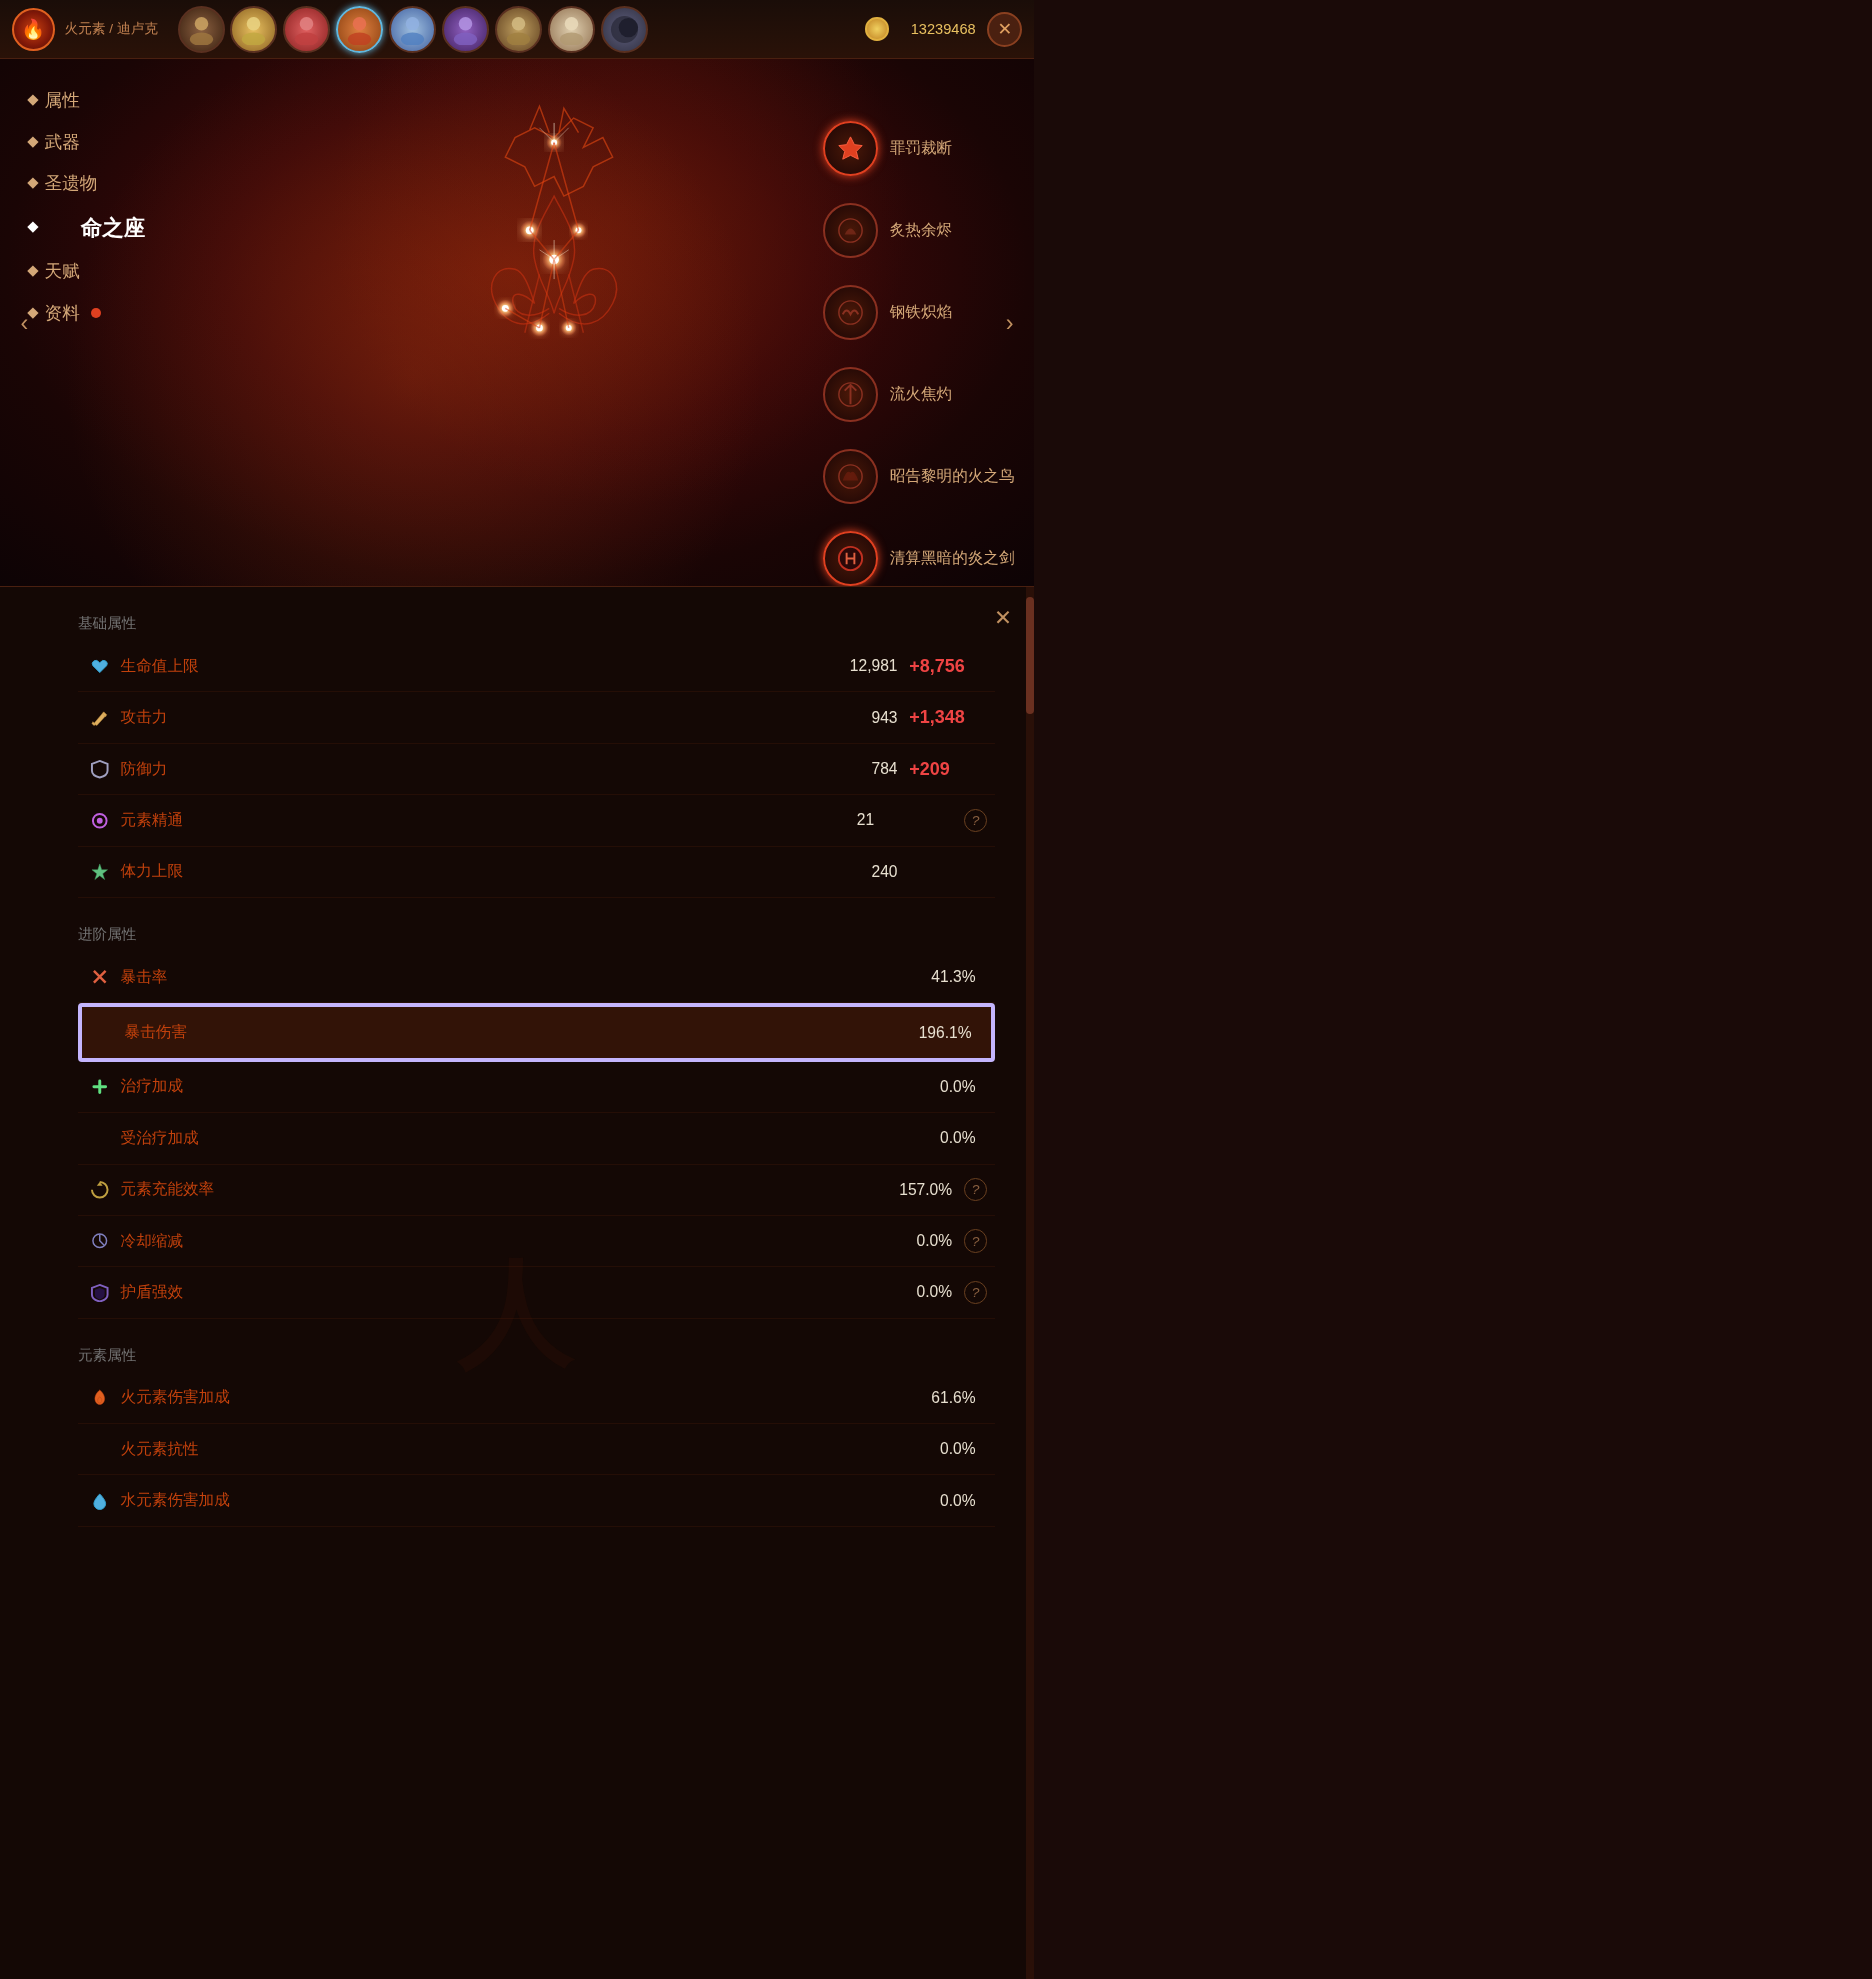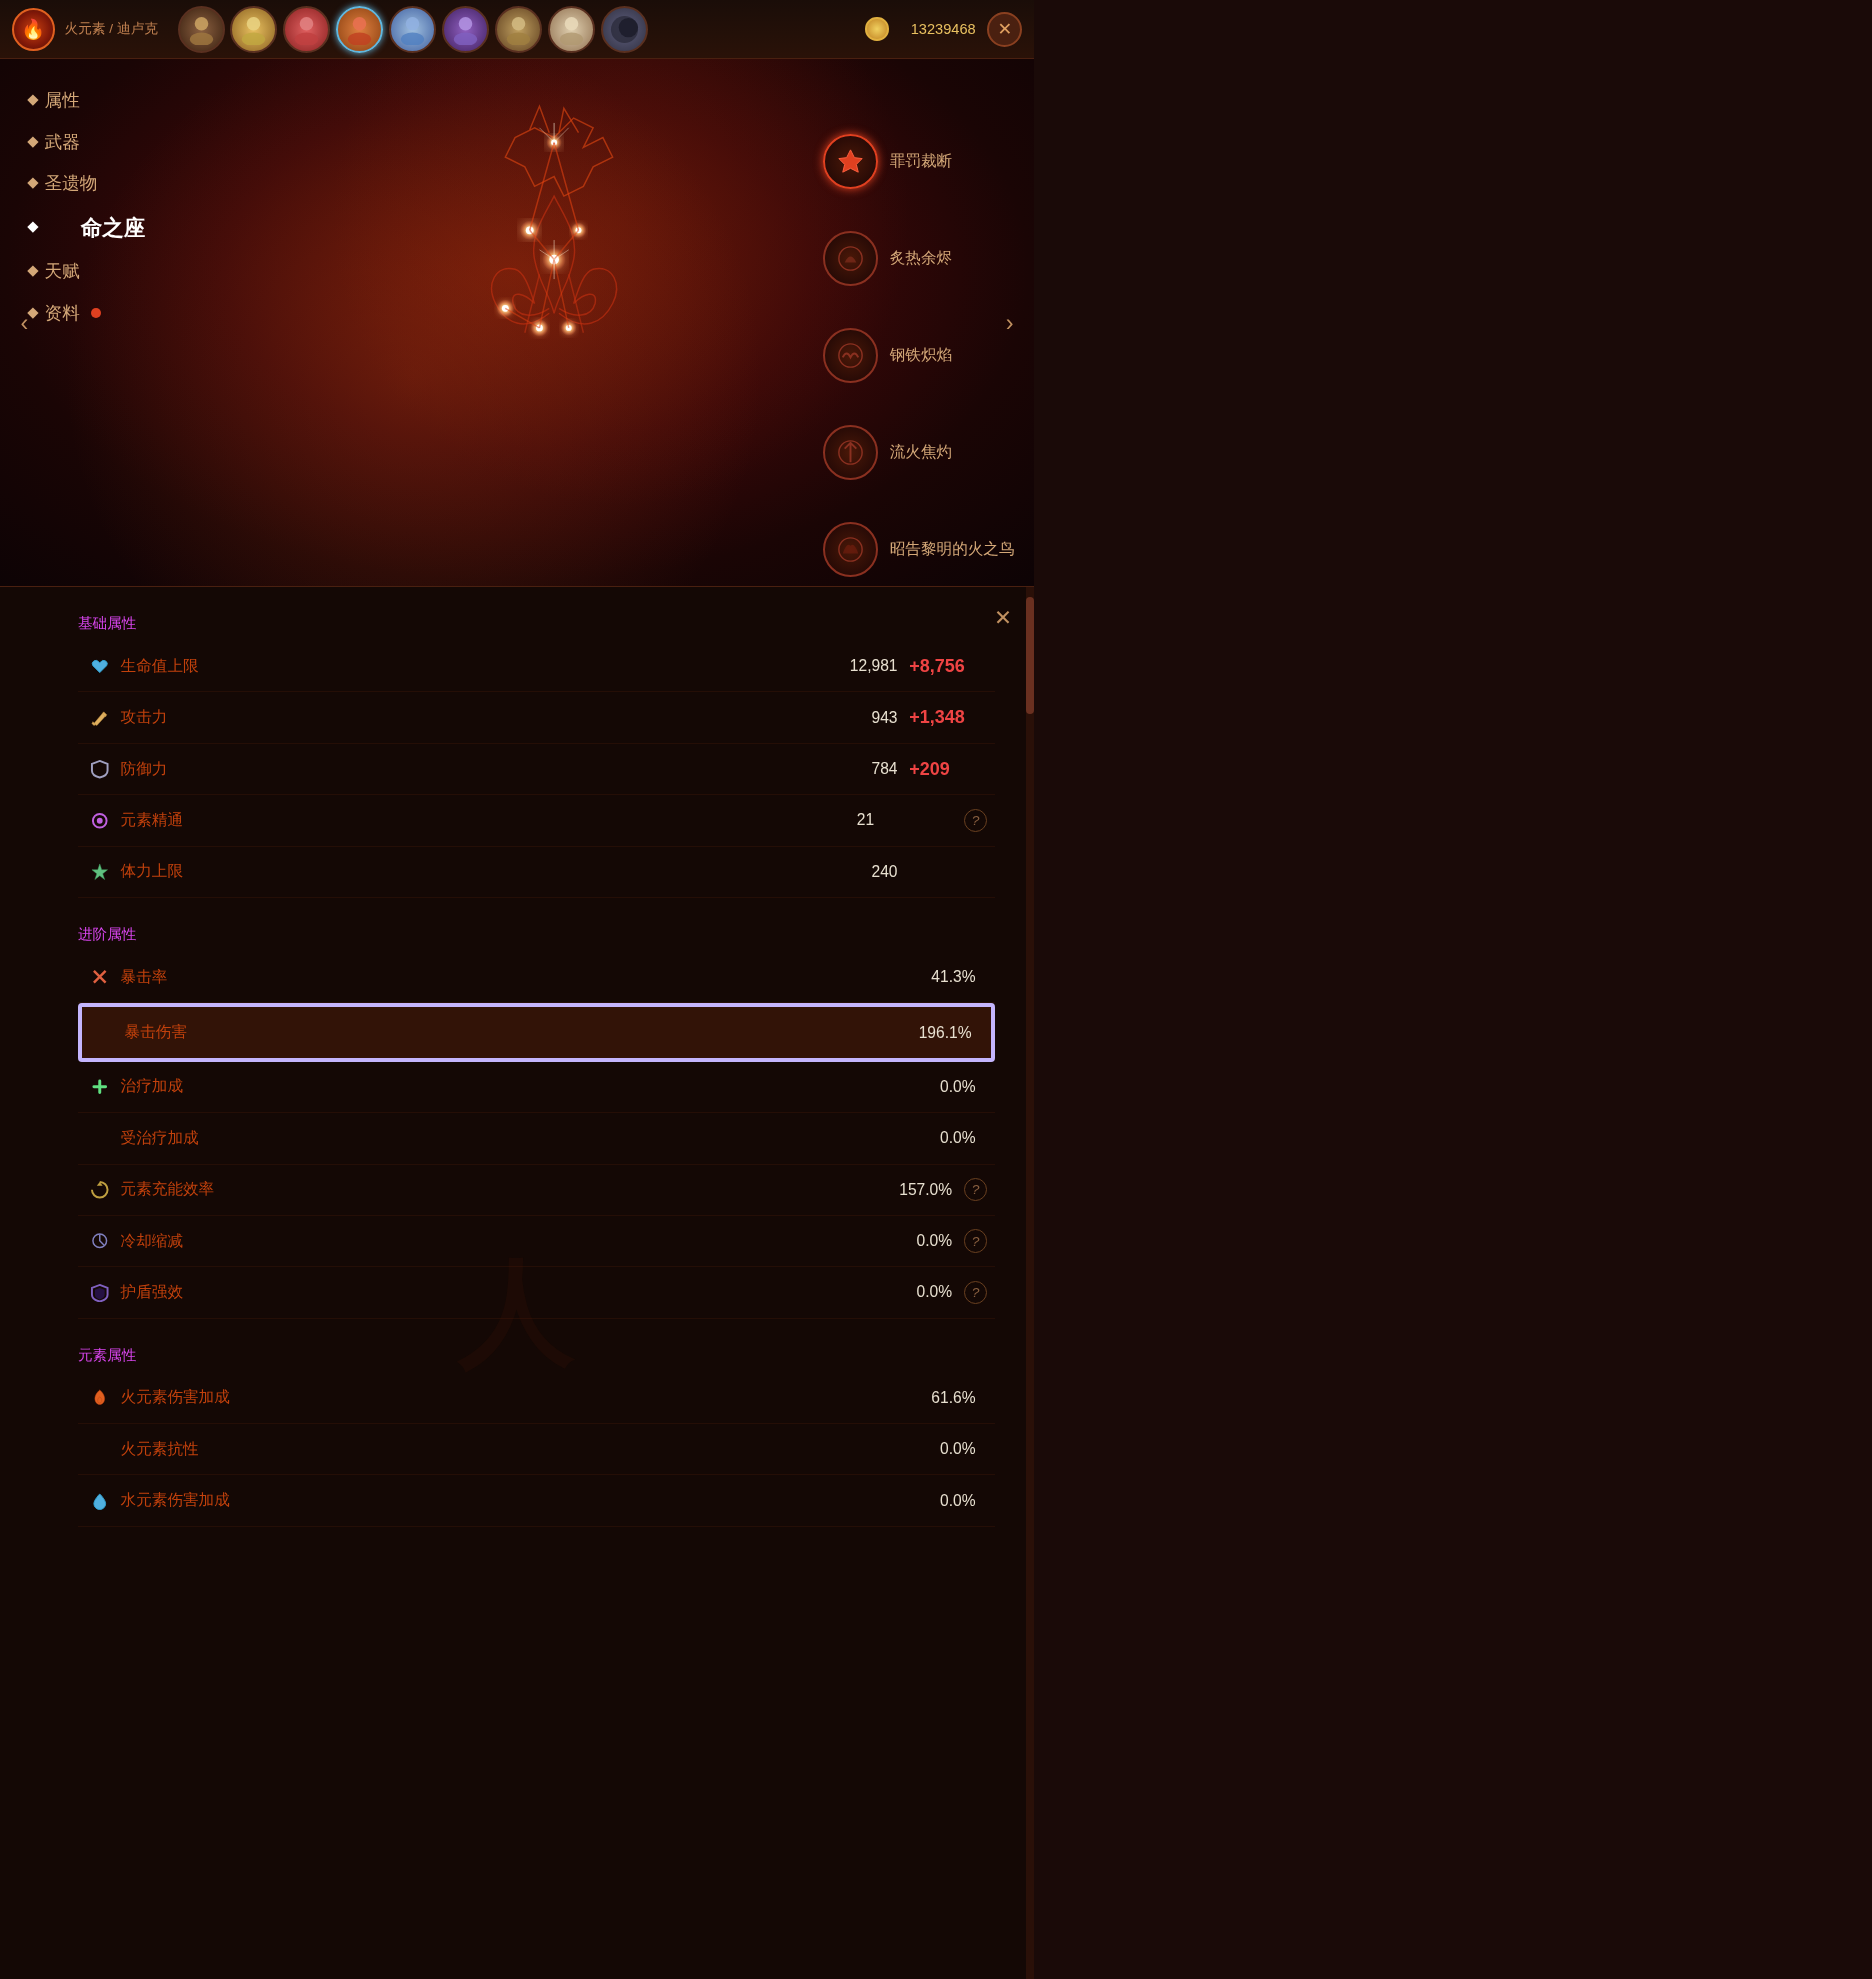--- a/index.html
+++ b/index.html
@@ -195,24 +195,24 @@
       top: 19.5px;
       transform: translateX(-40%);
       width: 371px;
       height: 488px;
     }
 
     
     .skills-panel {
       position: absolute;
       right: 19.5px;
-      top: 75px;
+      top: 62px;
       display: flex;
       flex-direction: column;
-      gap: 42px;
+      gap: 27px;
     }
     .skill-item {
       display: flex;
       align-items: center;
       gap: 11.7px;
       cursor: pointer;
     }
     .skill-icon {
       width: 55px;
       height: 55px;
@@ -269,21 +269,21 @@
       height: 117px;
       background: #6a3020;
       border-radius: 3.9px;
       margin-top: 9.8px;
     }
 
     .stats-section {
       padding: 15.6px 39px 0 78px;
     }
     .section-title {
-      color: #d946ef;
+      color: #737373;
       font-size: 14.6px;
       margin-bottom: 7.8px;
       padding-top: 11.7px;
     }
     .stat-row {
       display: flex;
       align-items: center;
       padding: 11.7px 7.8px;
       border-bottom: 1px solid rgba(80, 30, 10, 0.3);
       min-height: 51px;

